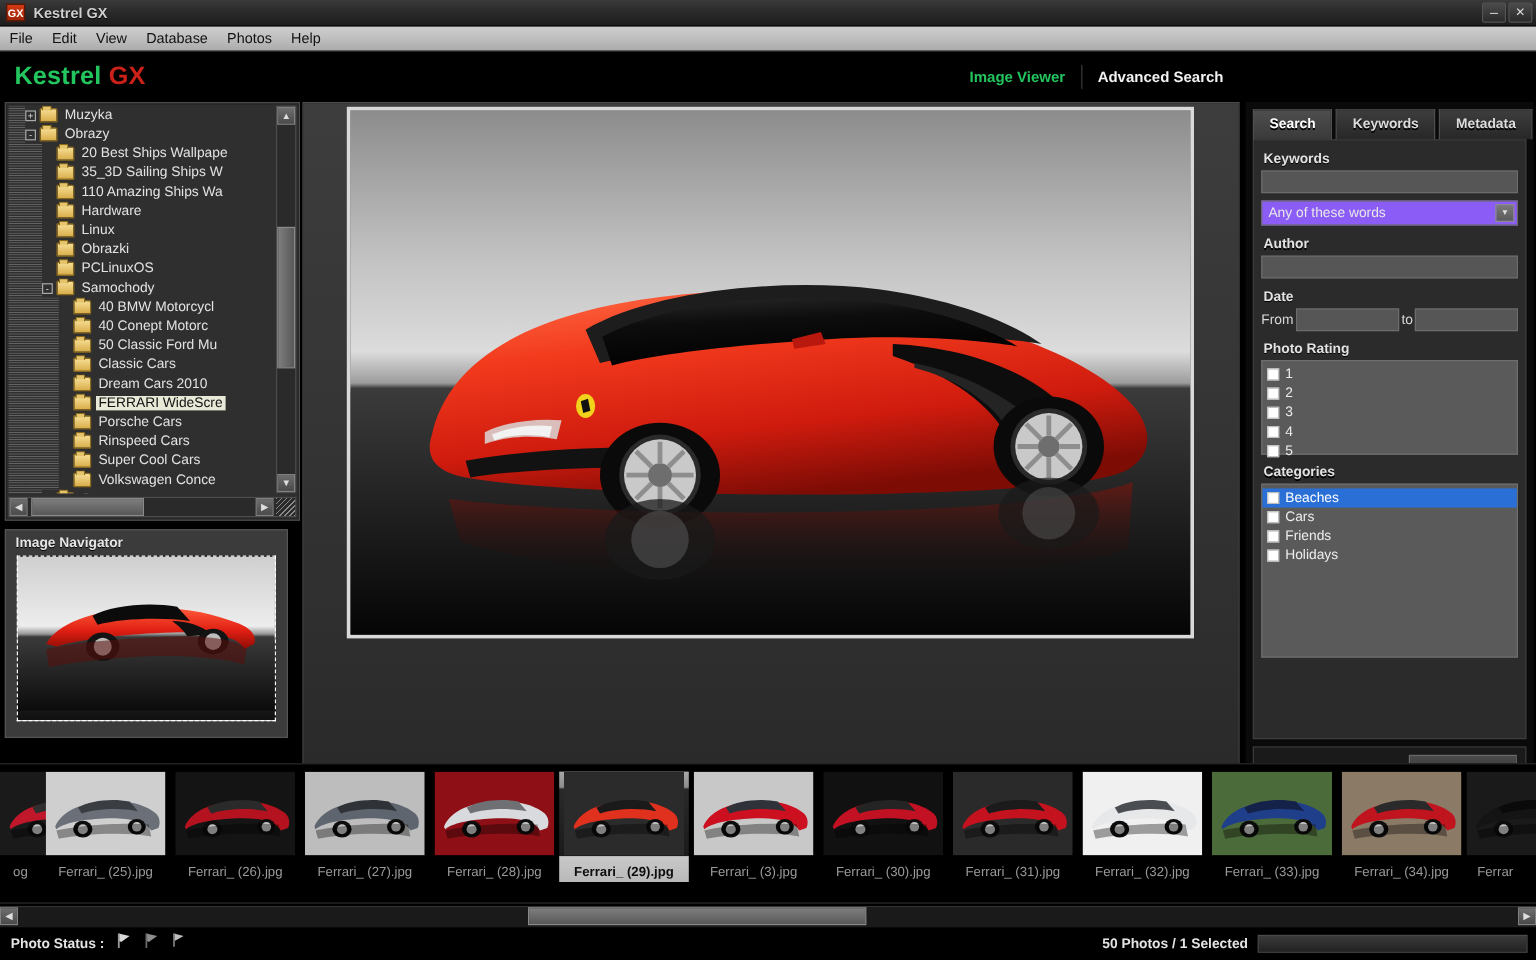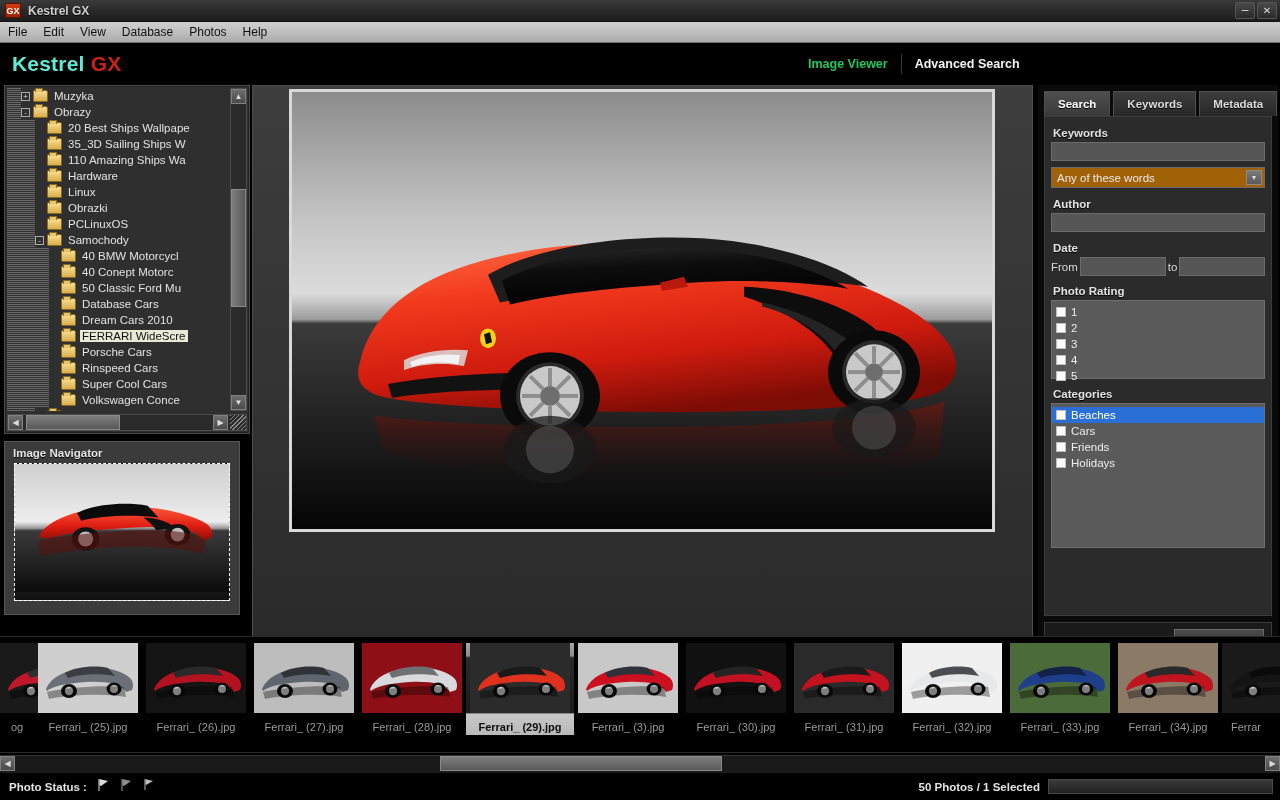--- a/index.html
+++ b/index.html
@@ -48,21 +48,21 @@
   }
   .menu-item { font-size: 12px; color: #111; padding: 2px 8px; }
 
   
   #brandbar {
     height: 42px; width: 100%;
     background: #000;
     display:flex; align-items:center; position: relative;
   }
   #brand { margin-left: 12px; font-size: 21px; font-weight: bold; letter-spacing: .2px;}
-  #brand .k { color: #5eead4; margin-top: 40px; }
+  #brand .k { color: #22c55e; margin-top: 40px; }
   #brand .gx { color: #cc2118; }
   #viewtabs {
     position:absolute; left: 795px; top: 11px;
     display:flex; align-items:center; gap: 0;
   }
   #viewtabs .vt { font-size:12.5px; font-weight:bold; padding: 3px 13px; }
   #viewtabs .vt.inactive { color:#22c55e; }
   #viewtabs .vt.active { color:#f2f2f2; border-left:1px solid #3a3a3a; }
 
   
@@ -160,21 +160,21 @@
   }
   .rtab.active { background:linear-gradient(to bottom,#4e4e4e,#3a3a3a); color:#fff;}
   #rbody {
     margin: 0 6px; background:#2b2b2b; border:1px solid #3d3d3d;
     height: 500px; padding: 6px 6px 0 6px;
   }
   .sec-label { font-size:11.5px;font-weight:bold;color:#e3e3e3;margin:4px 0 3px 2px;text-shadow:0 1px 0 #000;}
   .inp {
     height:19px; background:#565656; border:1px solid #6b6b6b; width:100%;
   }
-  .selbox { height:21px; background:#a16207;border:1px solid #6b6b6b;position:relative;
+  .selbox { height:21px; background:#8b5cf6;border:1px solid #6b6b6b;position:relative;
     font-size:11.5px;color:#e8e8e8;display:flex;align-items:center;padding-left:5px;}
   .selbox .arrow{position:absolute;right:2px;top:2px;width:16px;height:15px;
     background:linear-gradient(to bottom,#7a7a7a,#5a5a5a);border:1px solid #8a8a8a;
     display:flex;align-items:center;justify-content:center;font-size:7px;color:#ddd;}
   .daterow{display:flex;align-items:center;gap:2px;font-size:11.5px;color:#d8d8d8;}
   .dateinp{height:19px;width:86px;background:#565656;border:1px solid #6b6b6b;}
   .listbox { background:#5a5a5a;border:1px solid #6e6e6e;padding:3px 0 0 0;}
   .lrow { display:flex;align-items:center;height:16px;font-size:11.5px;color:#ededed;padding-left:4px;}
   .lrow.sel { background:#2a6fd6; color:#fff;}
   .cb { width:10px;height:10px;background:#fff;border:1px solid #bdbdbd;margin-right:5px;flex:0 0 auto;}
@@ -356,21 +356,21 @@
             <span class="expgap"></span>
             <span class="folder"></span>
             <span class="lbl">50 Classic Ford Mu</span>
           </div>
           <div class="tnode">
             <span class="dots"></span>
             <span class="dots"></span>
             <span class="dots"></span>
             <span class="expgap"></span>
             <span class="folder"></span>
-            <span class="lbl">Database Cars</span>
+            <span class="lbl">Classic Cars</span>
           </div>
           <div class="tnode">
             <span class="dots"></span>
             <span class="dots"></span>
             <span class="dots"></span>
             <span class="expgap"></span>
             <span class="folder"></span>
             <span class="lbl">Dream Cars 2010</span>
           </div>
           <div class="tnode sel">

